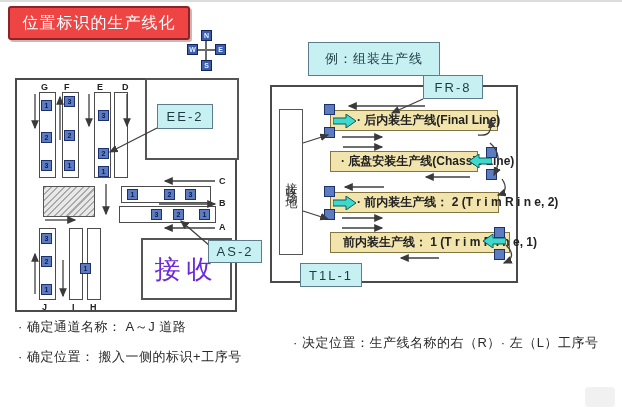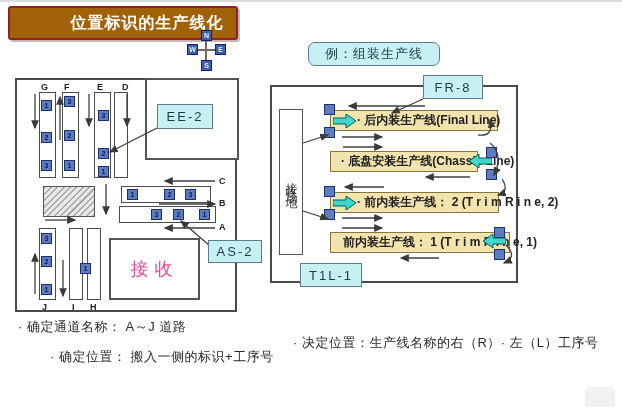--- a/index.html
+++ b/index.html
@@ -1,23 +1,23 @@
 <!DOCTYPE html>
 <html><head>
 <meta charset="utf-8">
 <style>
   html,body{margin:0;padding:0;background:#fff;}
   #canvas{position:relative;width:622px;height:413px;background:#fff;overflow:hidden;
           font-family:"Liberation Sans","DejaVu Sans",sans-serif;color:#222;}
   .abs{position:absolute;}
   
-  .banner{position:absolute;left:8px;top:6px;width:178px;height:30px;background:#a16207;
+  .banner{position:absolute;left:8px;top:6px;width:178px;height:30px;background:#ef4444;
           border:2px solid #8c2326;border-radius:3px;box-shadow:2px 2px 0 rgba(120,40,40,.35);
           display:flex;align-items:center;justify-content:center;color:#fff;
-          font-weight:bold;font-size:16px;letter-spacing:1px;padding-left:48px;}
+          font-weight:normal;font-size:16px;letter-spacing:1px;}
   
   .rack{position:absolute;background:#fff;border:1.5px solid #4c4c4c;box-sizing:border-box;}
   .room{position:absolute;background:#fff;border:2px solid #555;box-sizing:border-box;}
   
   .bbox{position:absolute;width:11px;height:11px;background:#5d7cc0;border:1.5px solid #1c2f6e;
         box-sizing:border-box;color:#0b1b52;font-size:7px;font-weight:bold;
         display:flex;align-items:center;justify-content:center;line-height:1;}
   
   .clabel{position:absolute;background:#c7f0f2;border:1.5px solid #5e7d8c;box-sizing:border-box;
           display:flex;align-items:center;justify-content:center;color:#1d3a44;
@@ -26,21 +26,21 @@
   .aisle{position:absolute;font-size:9px;font-weight:bold;color:#222;}
   
   .hatch{position:absolute;border:1.5px solid #555;box-sizing:border-box;
          background:repeating-linear-gradient(135deg,#aaa 0 1.5px,#e8e8e8 1.5px 4.5px);}
   
   .pline{position:absolute;height:21px;background:#f2e4ad;border:1.5px solid #857540;
          box-sizing:border-box;display:flex;align-items:center;white-space:nowrap;
          font-size:12px;font-weight:bold;color:#222;overflow:visible;}
   .notes{position:absolute;font-size:13px;color:#2a2a2a;letter-spacing:0.5px;white-space:nowrap;}
   .recv{position:absolute;border:2px solid #555;box-sizing:border-box;display:flex;
-        align-items:center;justify-content:center;color:#ec4899;font-size:18px;letter-spacing:6px;}
+        align-items:center;justify-content:center;color:#6d28d9;font-size:26px;letter-spacing:6px;margin-left:32px;}
   .vtext{position:absolute;border:1.5px solid #555;box-sizing:border-box;background:#fff;
          writing-mode:vertical-rl;text-orientation:upright;display:flex;align-items:center;
          justify-content:center;font-size:12px;letter-spacing:5px;color:#333;}
   .cmp-box{position:absolute;width:11px;height:11px;background:#3c5fae;border:1px solid #14255c;
            box-sizing:border-box;color:#e8f0ff;font-size:7px;font-weight:bold;
            display:flex;align-items:center;justify-content:center;}
   svg.overlay{position:absolute;left:0;top:0;overflow:visible;pointer-events:none;}
   .topline{position:absolute;left:0;top:0;width:622px;height:2px;background:#dcdcdc;}
   .watermark{position:absolute;left:585px;top:387px;width:30px;height:20px;background:#ededed;
              border-radius:4px;opacity:.8;}
@@ -140,21 +140,21 @@
         <line x1="46" y1="180" x2="46" y2="216" marker-end="url(#ah1)"></line>
         <line x1="140" y1="48" x2="93" y2="72" marker-end="url(#ah1)"></line>
         <line x1="193" y1="166" x2="164" y2="141" marker-end="url(#ah1)"></line>
       </g>
     </svg>
 
     <div class="clabel" style="left:140px;top:24px;width:56px;height:25px;">EE-2</div>
     <div class="clabel" style="left:191px;top:160px;width:54px;height:23px;">AS-2</div>
   </div>
 
-  <div class="clabel" style="left:308px;top:42px;width:132px;height:24px;letter-spacing:1px;border-radius:7px;">例：组装生产线</div>
+  <div class="clabel" style="left:308px;top:42px;width:132px;height:34px;letter-spacing:1px;">例：组装生产线</div>
 
   <div class="abs" style="left:270px;top:85px;width:248px;height:198px;border:2px solid #4a4a4a;box-sizing:border-box;background:#fff;">
 
     <div class="vtext" style="left:7px;top:22px;width:24px;height:146px;">接收场地</div>
 
     <div class="pline" style="left:58px;top:23px;width:168px;padding-left:26px;">· 后内装生产线(Final Line)</div>
     <div class="pline" style="left:58px;top:64px;width:148px;padding-left:10px;">· 底盘安装生产线(Chassis Line)</div>
     <div class="pline" style="left:58px;top:105px;width:169px;padding-left:26px;">· 前内装生产线： 2 (T r i m  R i n e, 2)</div>
     <div class="pline" style="left:58px;top:145px;width:180px;padding-left:12px;">前内装生产线： 1 (T r i m  R i n e, 1)</div>
 
@@ -203,17 +203,17 @@
         <path d="M 230,92 Q 238,104 226,108" marker-end="url(#ah2)"></path>
         <path d="M 234,158 Q 246,170 232,176" marker-end="url(#ah2)"></path>
       </g>
     </svg>
 
     <div class="clabel" style="left:151px;top:-12px;width:60px;height:24px;">FR-8</div>
     <div class="clabel" style="left:28px;top:176px;width:62px;height:24px;">T1L-1</div>
   </div>
 
   <div class="notes" style="left:18px;top:318px;">· 确定通道名称： A～J 道路</div>
-  <div class="notes" style="left:18px;top:348px;margin-left:32px;">· 确定位置： 搬入一侧的标识+工序号</div>
+  <div class="notes" style="left:18px;top:348px;">· 确定位置： 搬入一侧的标识+工序号</div>
   <div class="notes" style="left:293px;top:334px;">· 决定位置：生产线名称的右（R）· 左（L）工序号</div>
 
   <div class="watermark"></div>
 </div>
 
 </body></html>

